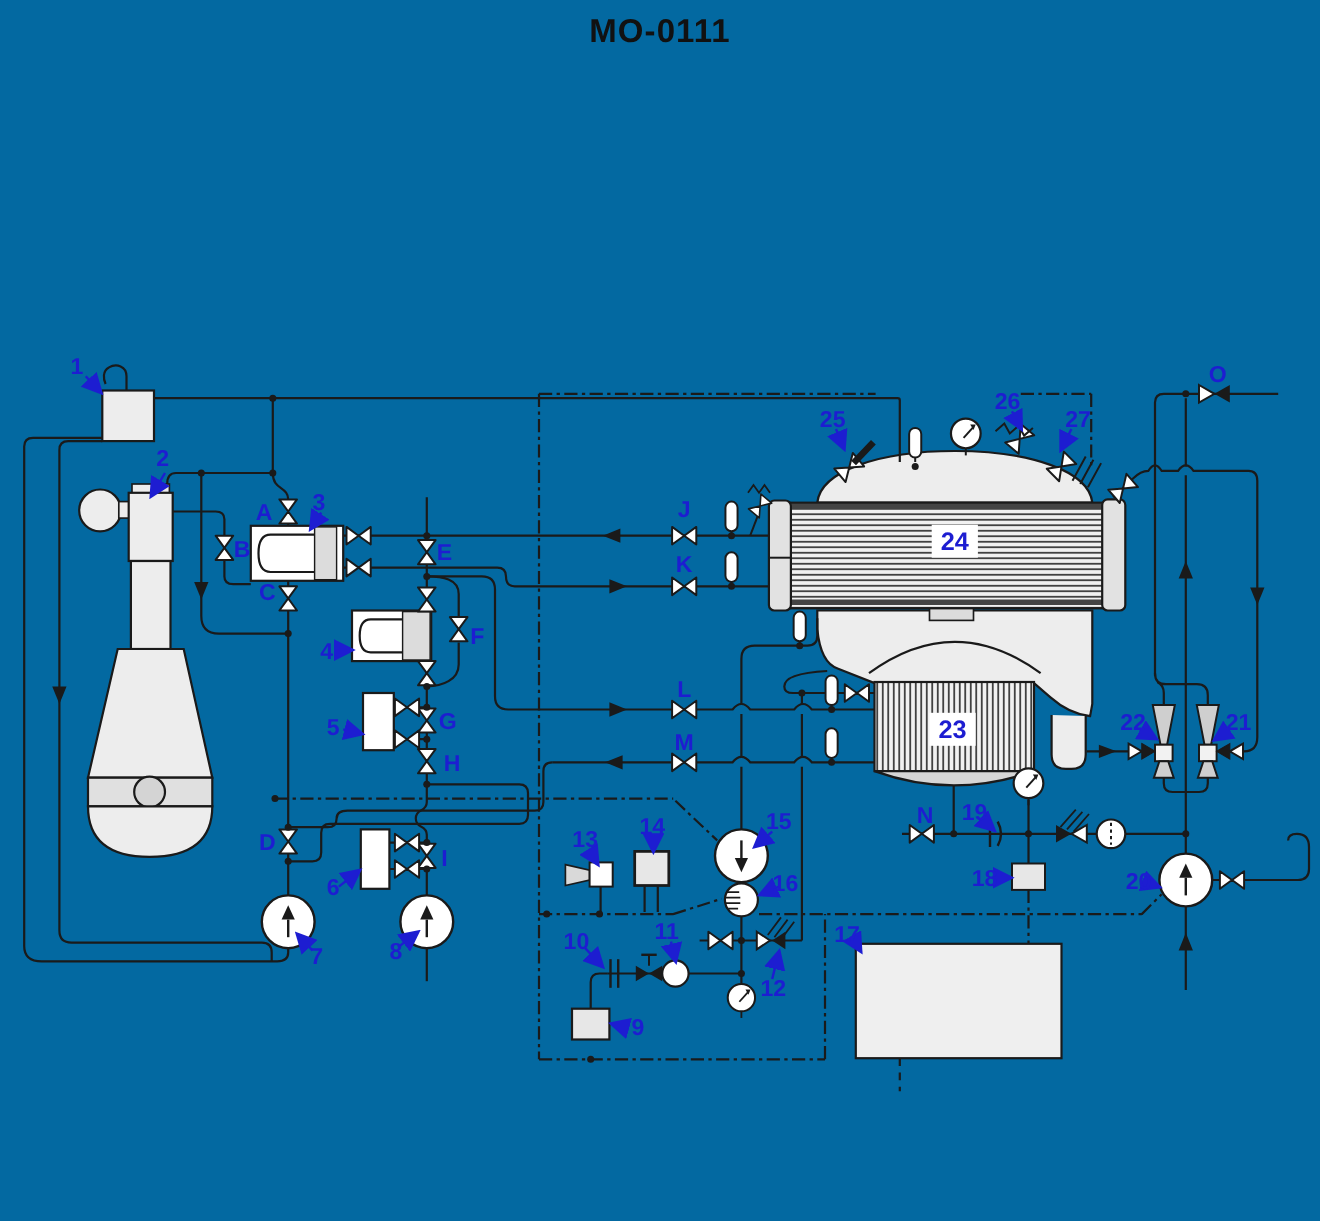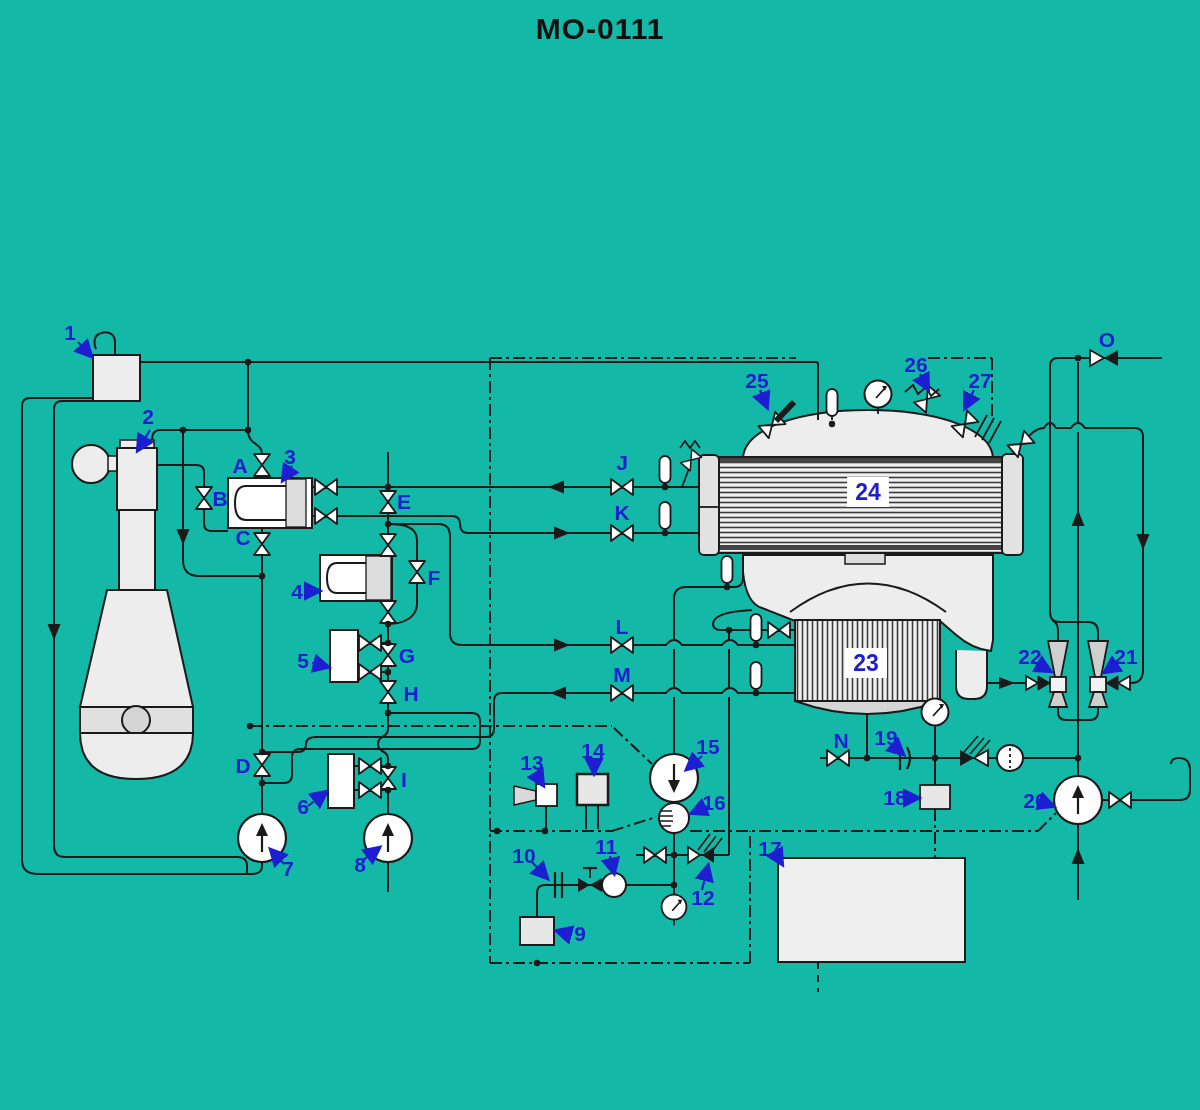--- a/index.html
+++ b/index.html
@@ -1,16 +1,16 @@
 <!DOCTYPE html>
 <html><head>
 <meta charset="utf-8">
 <style>
   html,body{margin:0;padding:0;background:#ffffff;}
-  .stage{position:relative;width:1200px;height:1110px;background:#14b8a6;overflow:hidden;
+  .stage{position:relative;width:1200px;height:1110px;background:#0369a1;overflow:hidden;
          font-family:"Liberation Sans", sans-serif;}
   .title{position:absolute;top:12px;left:0;width:100%;text-align:center;
          font-size:30px;font-weight:bold;color:#111;letter-spacing:1px;}
   svg{position:absolute;top:0;left:0;}
   text.lbl{font-family:"Liberation Sans",sans-serif;font-weight:bold;font-size:21px;fill:#1d1dd1;}
   text.tag{font-family:"Liberation Sans",sans-serif;font-weight:bold;font-size:23px;fill:#1d1dd1;}
 </style>
 </head>
 <body>
 

